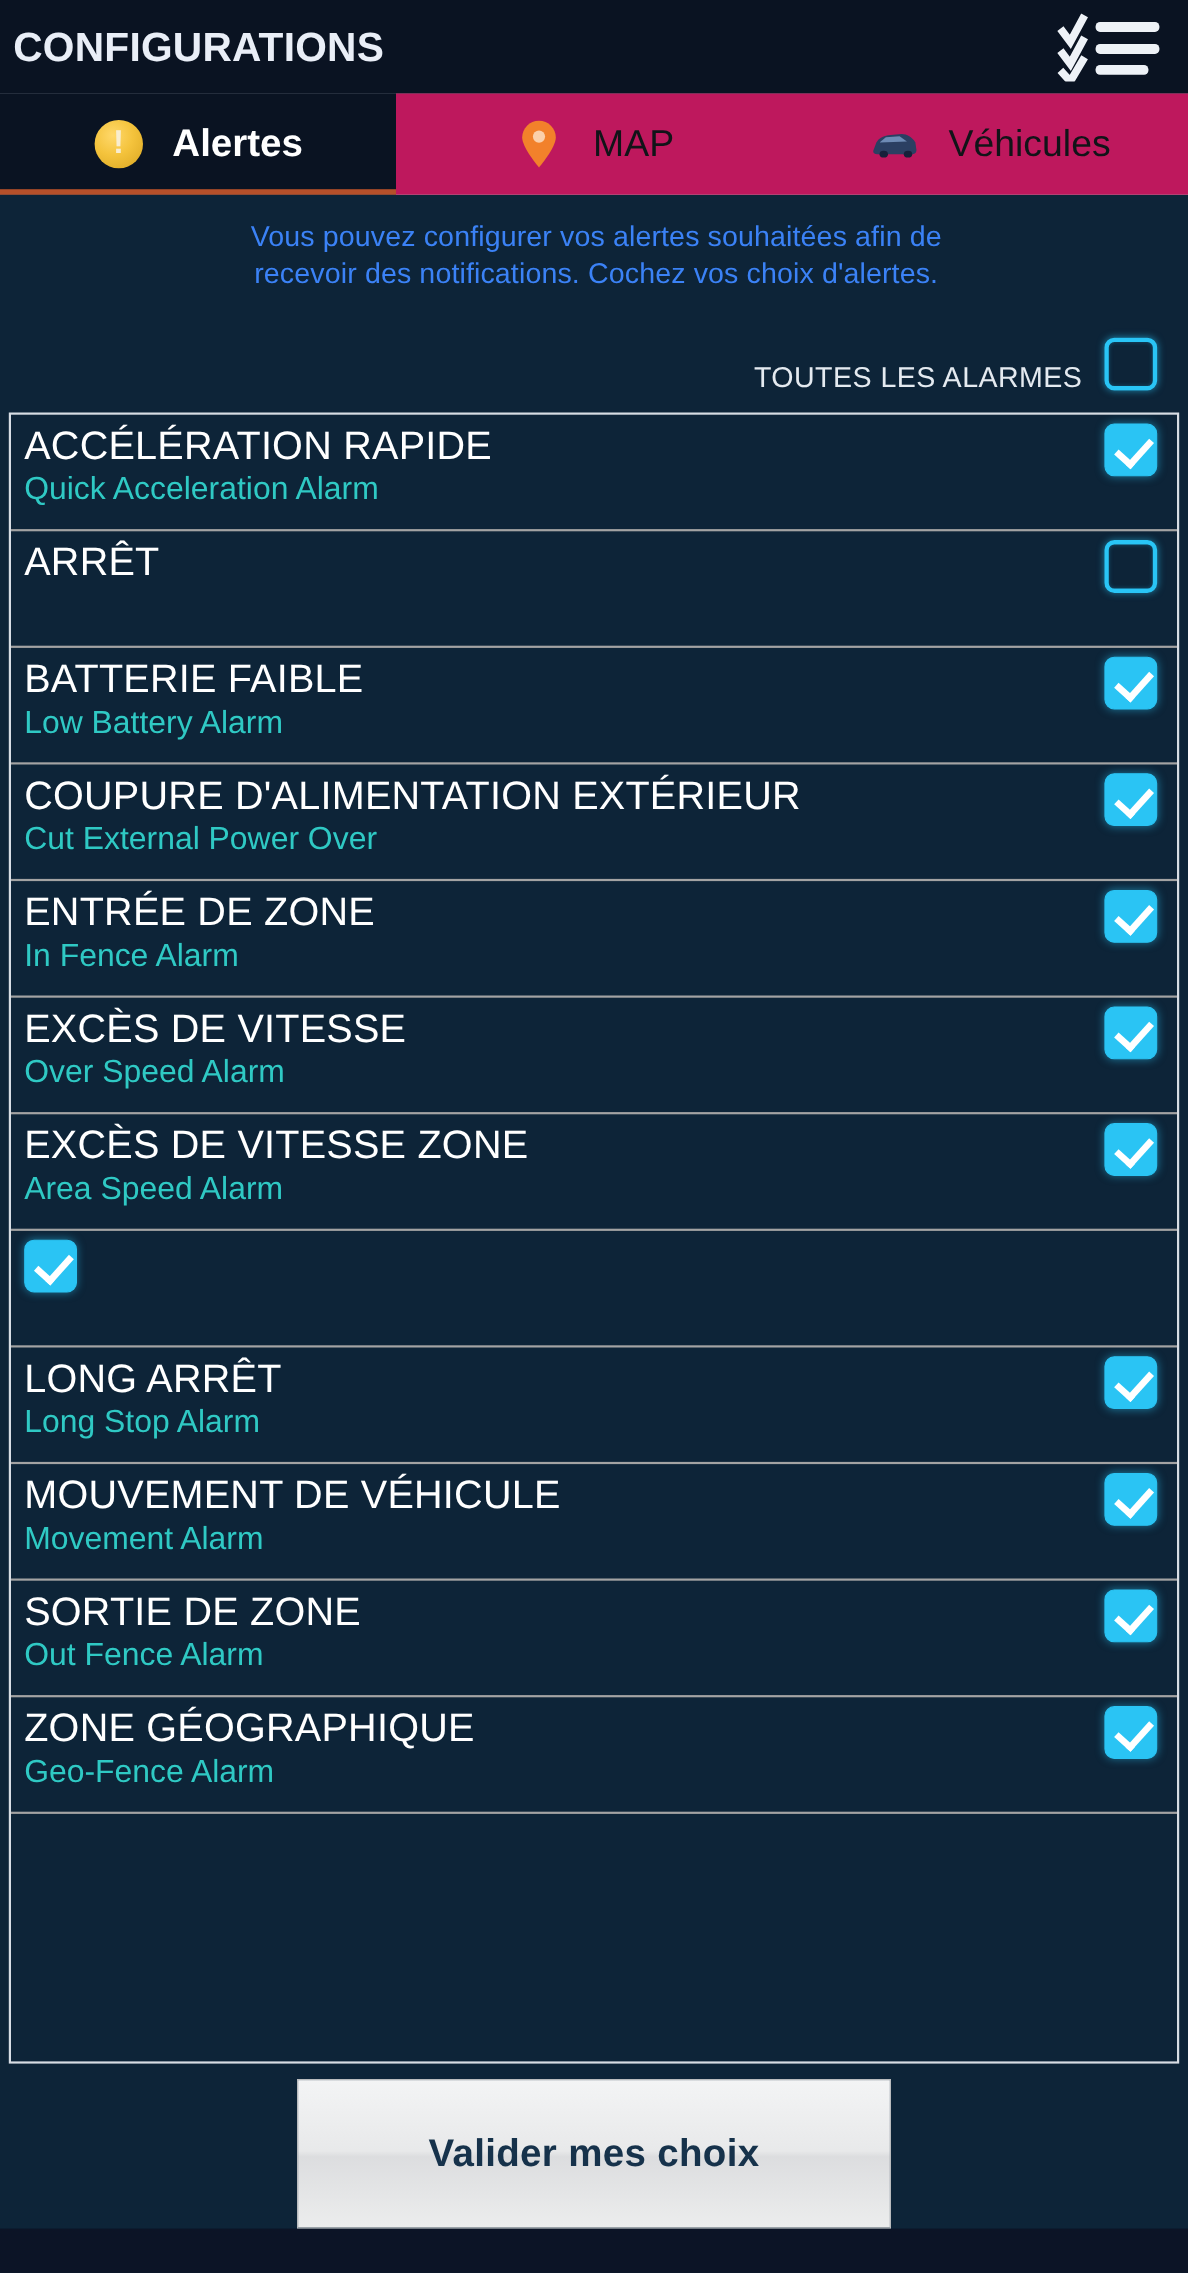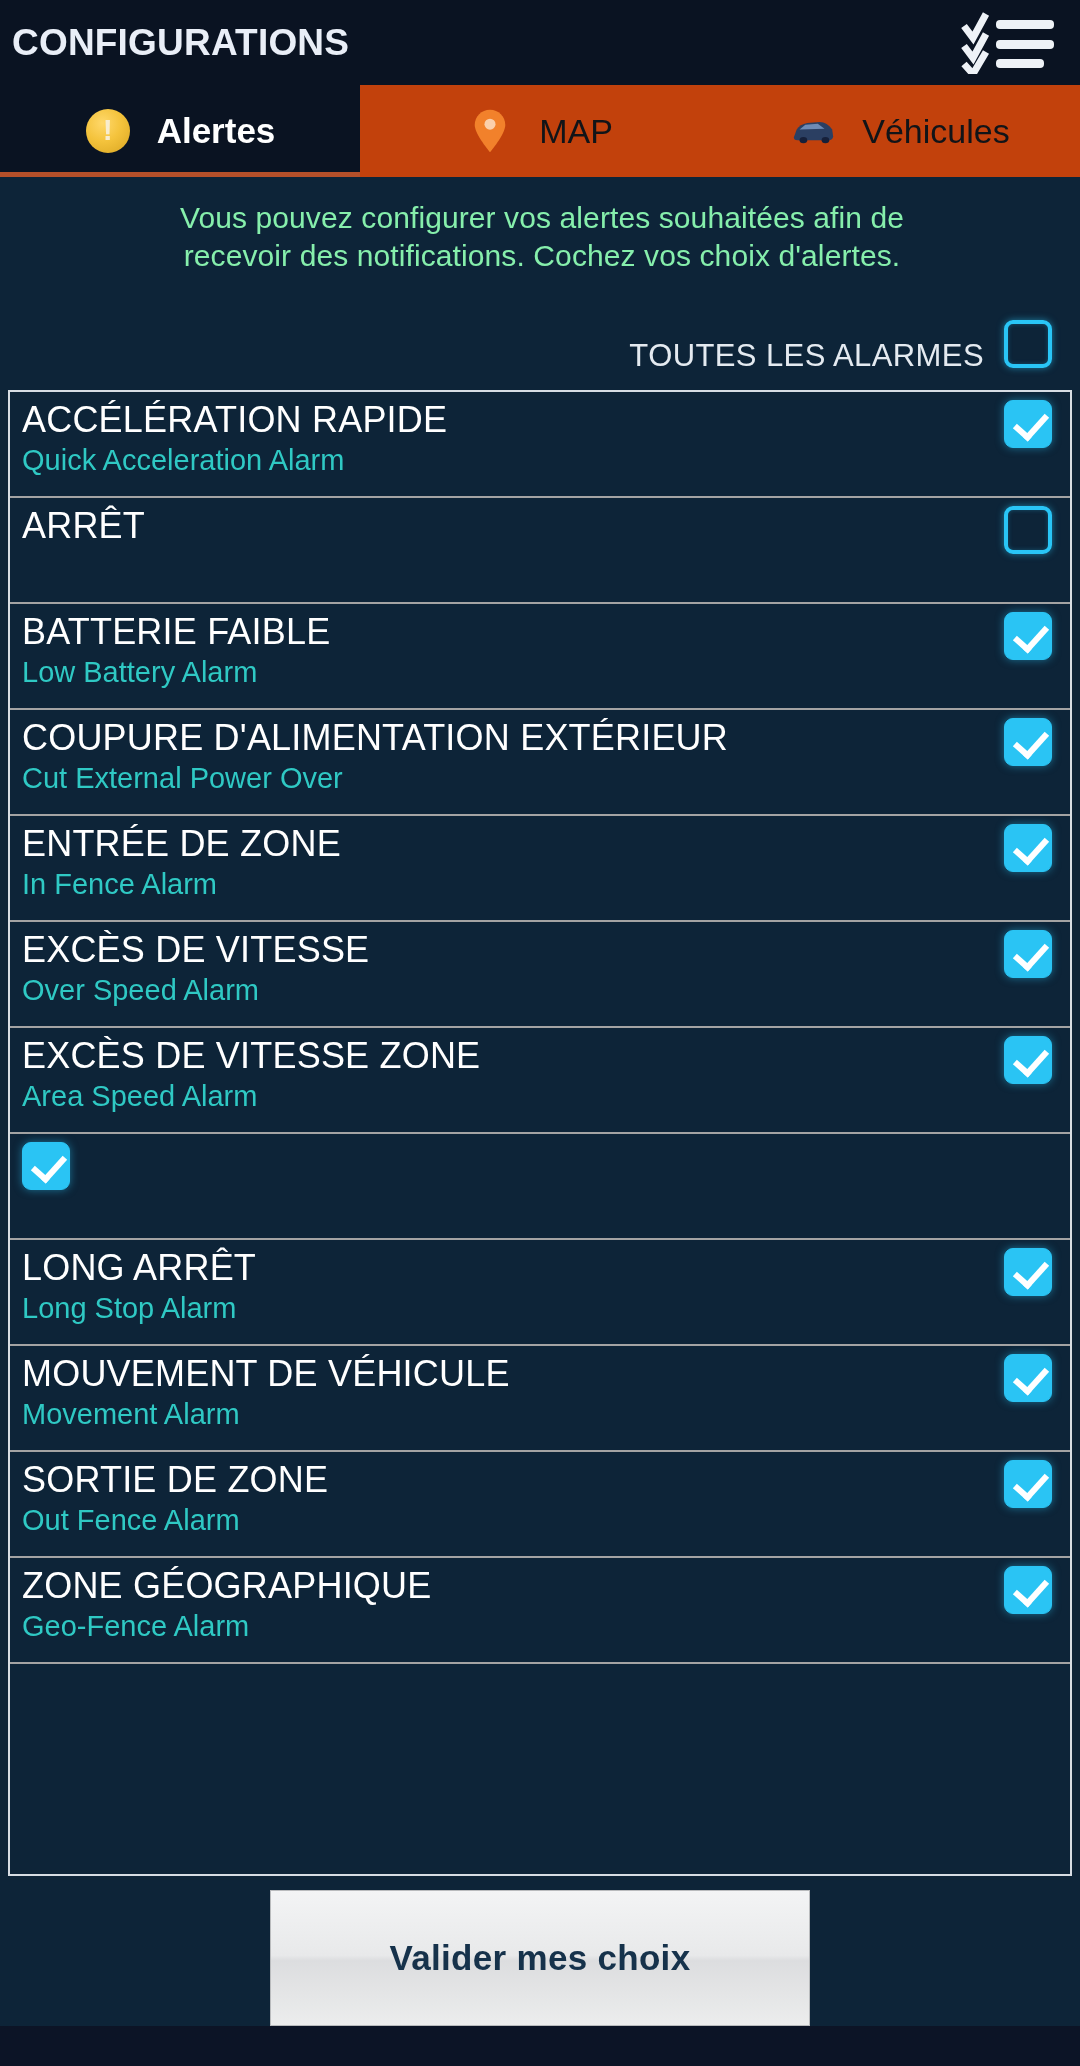--- a/index.html
+++ b/index.html
@@ -54,21 +54,21 @@
     display: flex;
     background: #d9dbdd;
   }
   .tab {
     flex: 1 1 0;
     display: flex;
     align-items: center;
     justify-content: center;
     gap: 26px;
     position: relative;
-    background: #c2410c;
+    background: #be185d;
   }
   .tab.active {
     background: #0a1322;
   }
   .tab.active::after {
     content: "";
     position: absolute;
     left: 0; right: 0; bottom: 0;
     height: 5px;
     background: #b5502a;
@@ -105,39 +105,39 @@
     line-height: 1;
     margin-top: -2px;
   }
 
   
   .desc-wrap {
     flex: 0 0 auto;
     padding: 22px 18px 0 22px;
   }
   .desc-text {
-    color: #86efac;
-    font-size: 30px;
+    color: #3b82f6;
+    font-size: 26px;
     line-height: 1.28;
     text-align: center;
     letter-spacing: 0.1px;
   }
 
   
   .all-alarms-row {
     flex: 0 0 auto;
     display: flex;
     align-items: center;
     justify-content: flex-end;
     gap: 20px;
     padding: 38px 28px 16px 0;
   }
   .all-alarms-label {
     color: #e4eaf0;
-    font-size: 31px;
+    font-size: 26px;
     letter-spacing: 0.4px;
     margin-top: 24px;
   }
 
   
   .cb {
     width: 48px;
     height: 48px;
     border-radius: 9px;
     flex: 0 0 48px;

